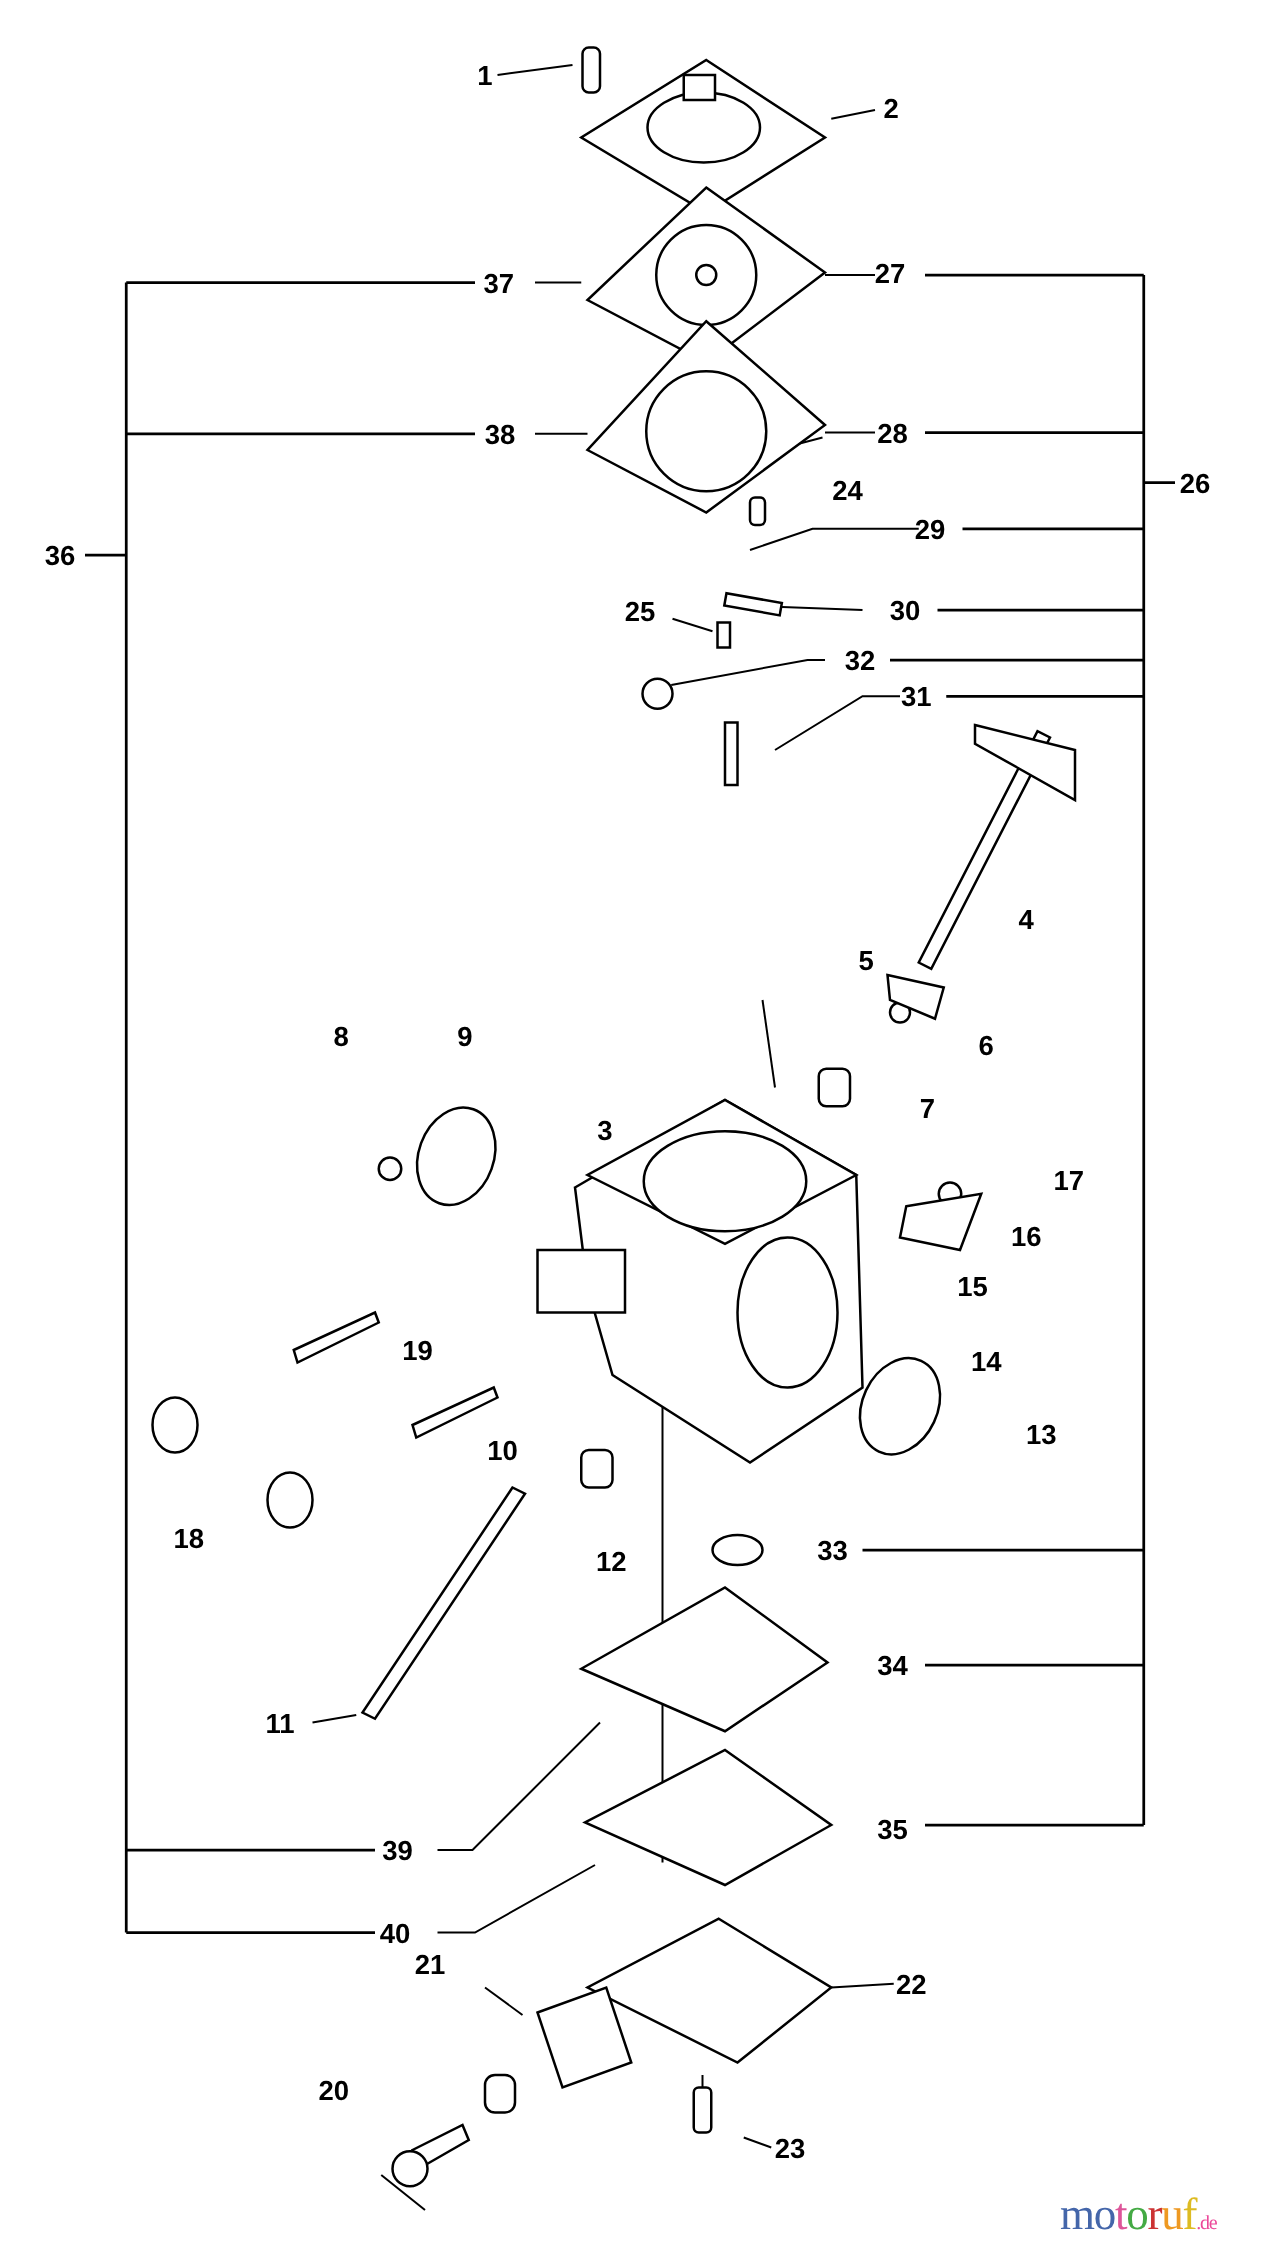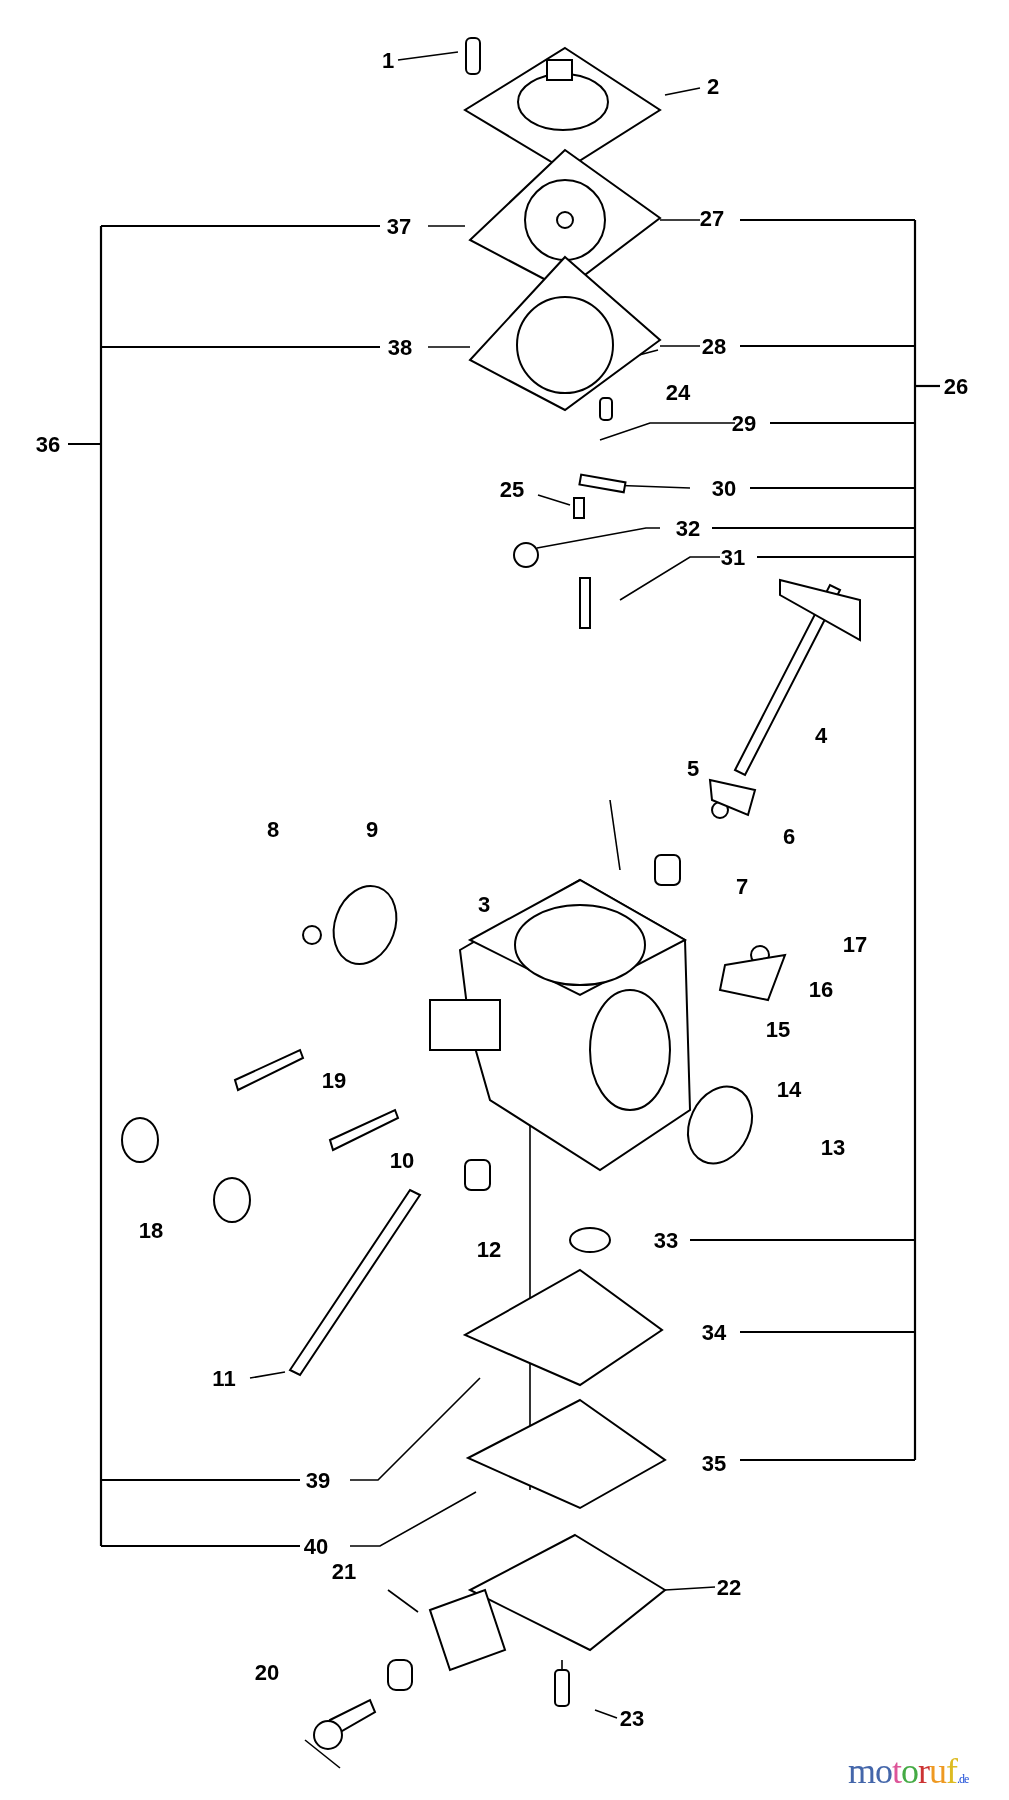--- a/index.html
+++ b/index.html
@@ -4,21 +4,21 @@
 <style>
   html,body{margin:0;padding:0;background:#fff;}
   body{width:1009px;height:1800px;position:relative;overflow:hidden;font-family:"Liberation Sans",sans-serif;}
   svg#diagram{position:absolute;left:0;top:0;width:1009px;height:1800px;}
   .ln{stroke:#000;stroke-width:2.2;fill:none;}
   .thin{stroke:#000;stroke-width:1.6;fill:none;}
   .part{stroke:#000;stroke-width:2;fill:#fff;}
   .lbl{font-family:"Liberation Sans",sans-serif;font-weight:bold;font-size:22px;fill:#000;}
   #watermark{position:absolute;left:848px;top:1750px;font-family:"Liberation Serif",serif;font-size:36px;letter-spacing:-1px;}
   #watermark span{display:inline-block;}
-  #watermark .tld{font-size:12px;color:#1d4ed8;}
+  #watermark .tld{font-size:16px;color:#ec4899;}
 </style>
 </head>
 <body>
 
 <svg id="diagram" viewBox="0 0 1009 1800" xmlns="http://www.w3.org/2000/svg">
 
   <g>
     <path class="ln" d="M915 220 V1460"></path>
     <path class="ln" d="M740 220 H915"></path>
       <path class="ln" d="M740 346 H915"></path>

